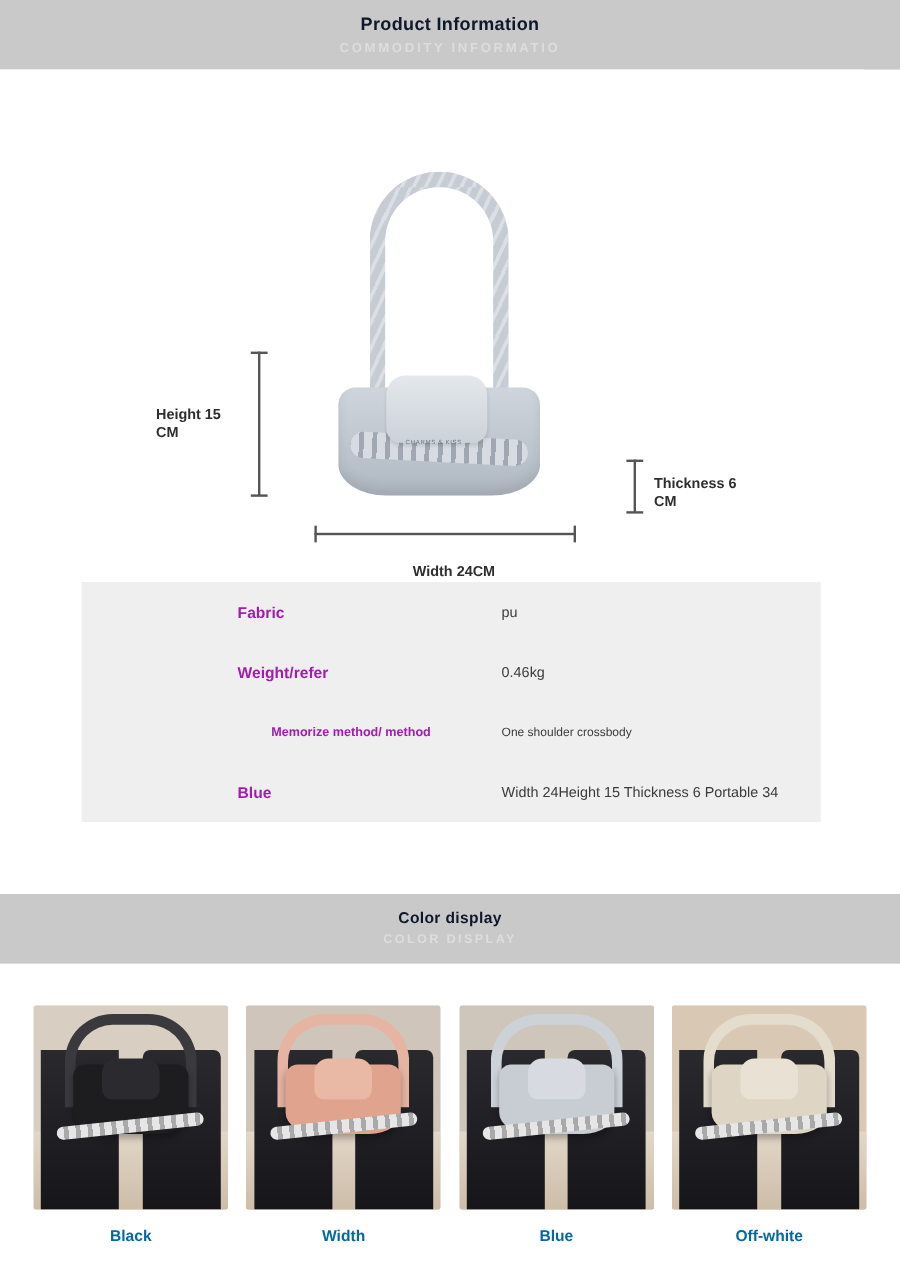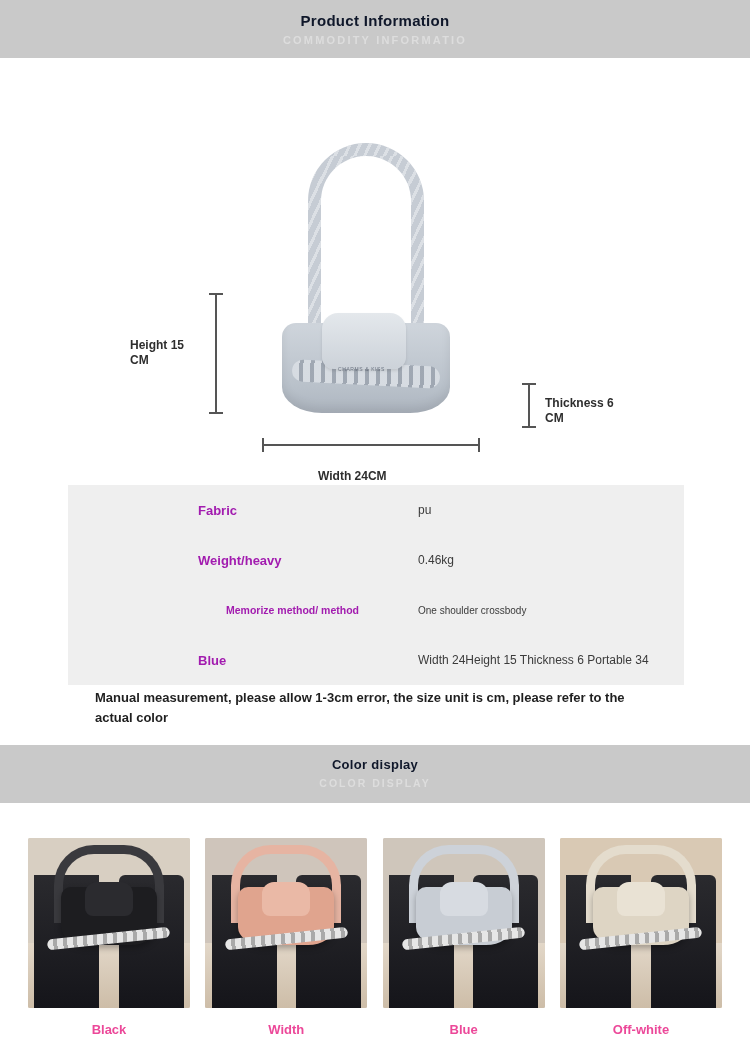--- a/index.html
+++ b/index.html
@@ -258,21 +258,21 @@
     height: 46%;
     border: 9px solid transparent;
     border-bottom: none;
     border-radius: 40px 40px 0 0;
   }
   .color-label {
     margin-top: 14px;
     text-align: center;
     font-size: 13px;
     font-weight: bold;
-    color: #ec4899;
+    color: #0369a1;
   }
 </style>
 </head>
 <body>
 
 <div class="page">
 
   <div class="banner">
     <div class="banner-title">Product Information</div>
     <div class="banner-sub">COMMODITY INFORMATIO</div>
@@ -292,48 +292,47 @@
     </div>
 
     <div class="mline" style="left:215px; top:235px; width:1.5px; height:120px;"></div>
     <div class="mline" style="left:209px; top:235px; width:14px; height:1.5px;"></div>
     <div class="mline" style="left:209px; top:354px; width:14px; height:1.5px;"></div>
     <div class="mlabel" style="left:130px; top:280px; width:70px;">Height 15 CM</div>
 
     <div class="mline" style="left:262px; top:386px; width:218px; height:1.5px;"></div>
     <div class="mline" style="left:262px; top:380px; width:1.5px; height:14px;"></div>
     <div class="mline" style="left:478px; top:380px; width:1.5px; height:14px;"></div>
-    <div class="mlabel" style="left:318px; top:411px; width:140px;">Width 24CM</div>
+    <div class="mlabel" style="left:344px; top:411px; width:140px;">Width 24CM</div>
 
     <div class="mline" style="left:528px; top:325px; width:1.5px; height:44px;"></div>
     <div class="mline" style="left:522px; top:325px; width:14px; height:1.5px;"></div>
     <div class="mline" style="left:522px; top:368px; width:14px; height:1.5px;"></div>
     <div class="mlabel" style="left:545px; top:338px; width:84px;">Thickness 6 CM</div>
   </div>
 
   <div class="spec-box">
     <div class="spec-row">
       <div class="spec-key">Fabric</div>
       <div class="spec-val">pu</div>
     </div>
     <div class="spec-row">
-      <div class="spec-key">Weight/heavy</div>
+      <div class="spec-key">Weight/refer</div>
       <div class="spec-val">0.46kg</div>
     </div>
     <div class="spec-row small">
       <div class="spec-key">Memorize method/ method</div>
       <div class="spec-val">One shoulder crossbody</div>
     </div>
     <div class="spec-row">
       <div class="spec-key">Blue</div>
       <div class="spec-val">Width 24Height 15 Thickness 6 Portable 34</div>
     </div>
   </div>
 
-  <div class="note">Manual measurement, please allow 1-3cm error, the size unit is cm, please refer to the actual color</div>
 
   <div class="banner2">
     <div class="banner-title">Color display</div>
     <div class="banner-sub">COLOR DISPLAY</div>
   </div>
 
   <div class="colors">
 
     <div class="color-item">
       <div class="photo" style="background:#d8cfc2;">

